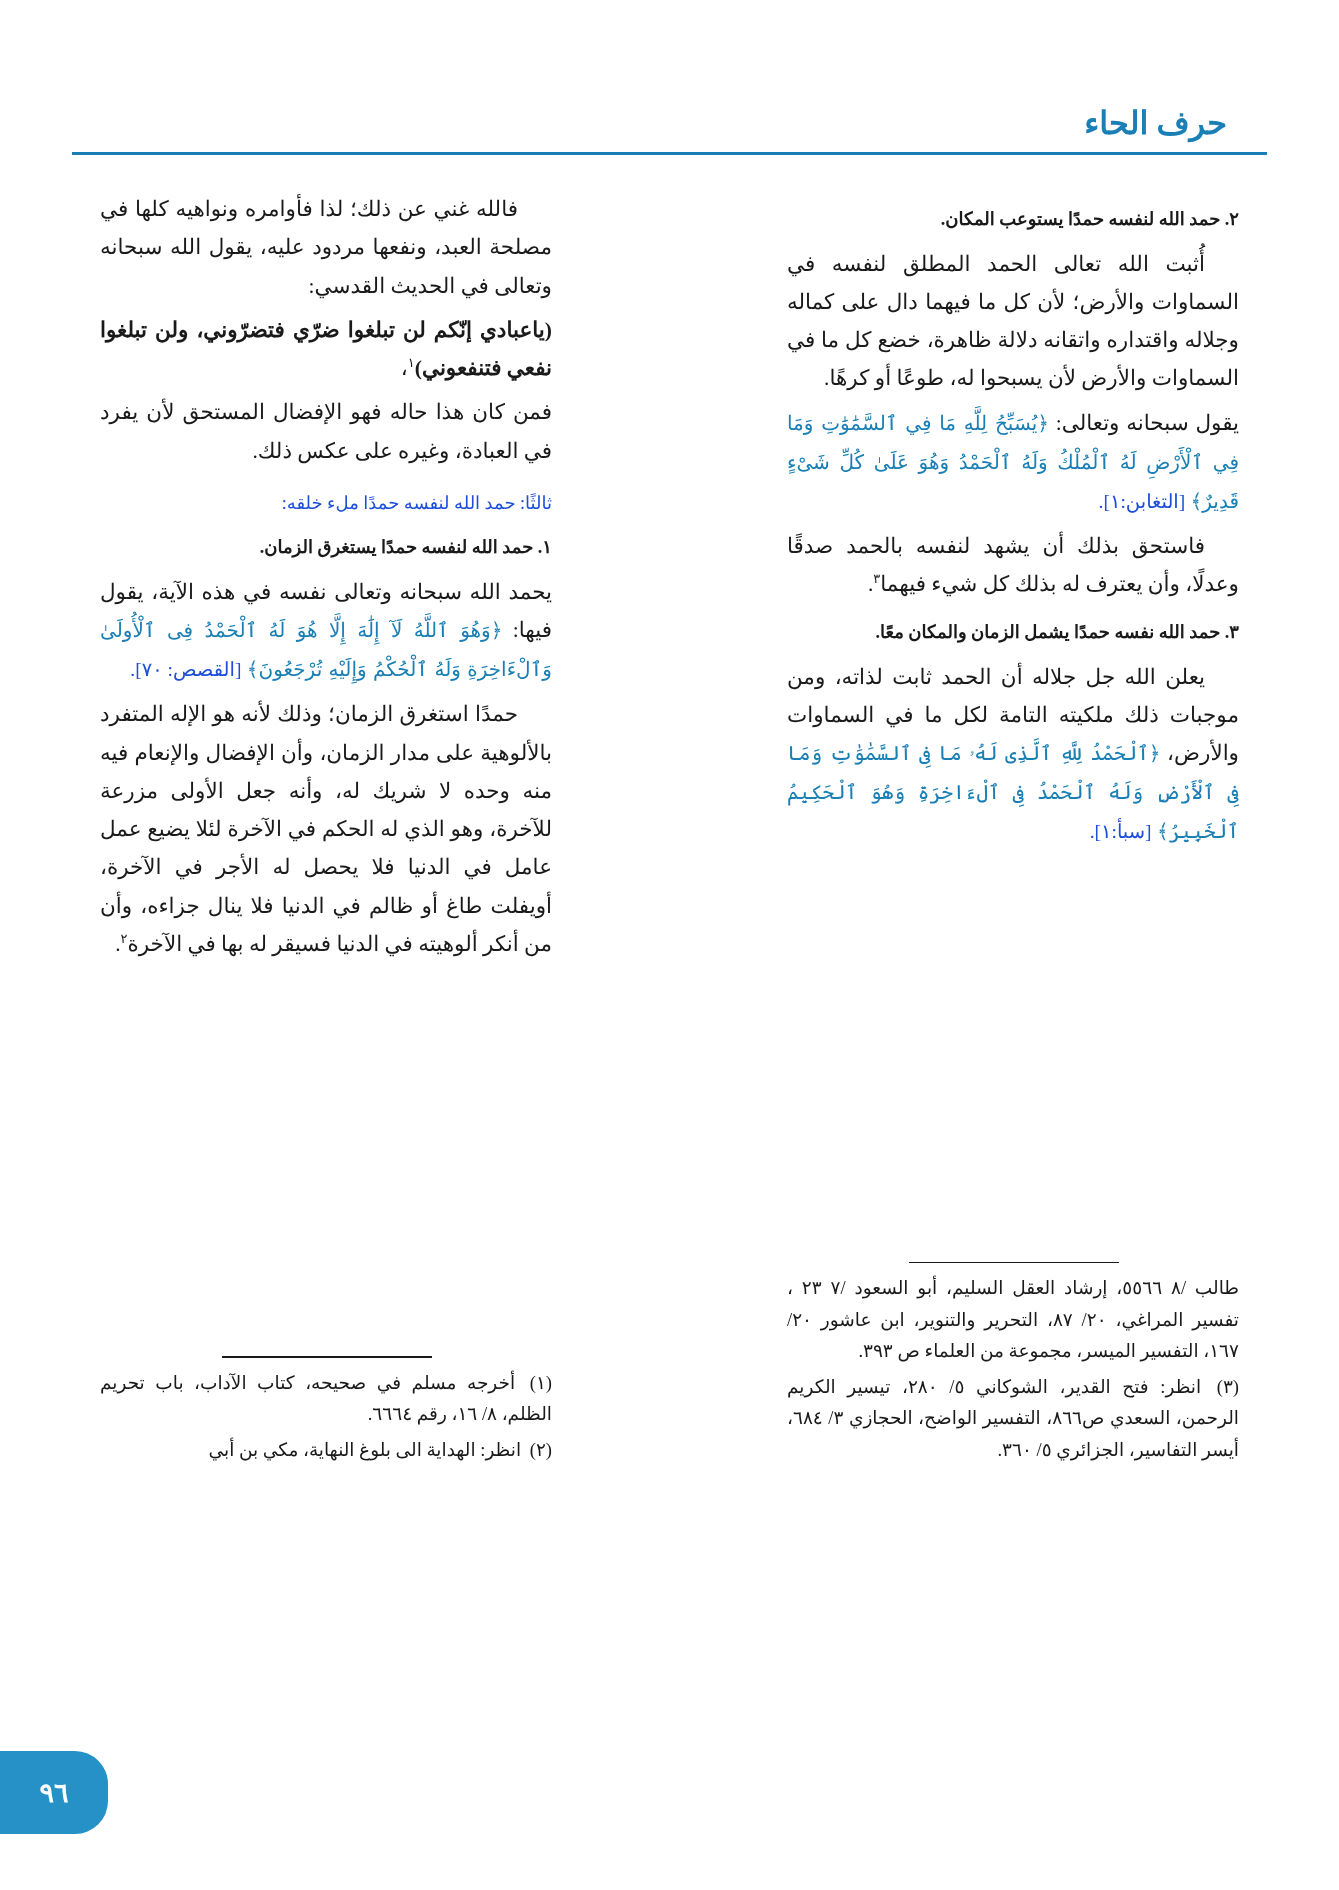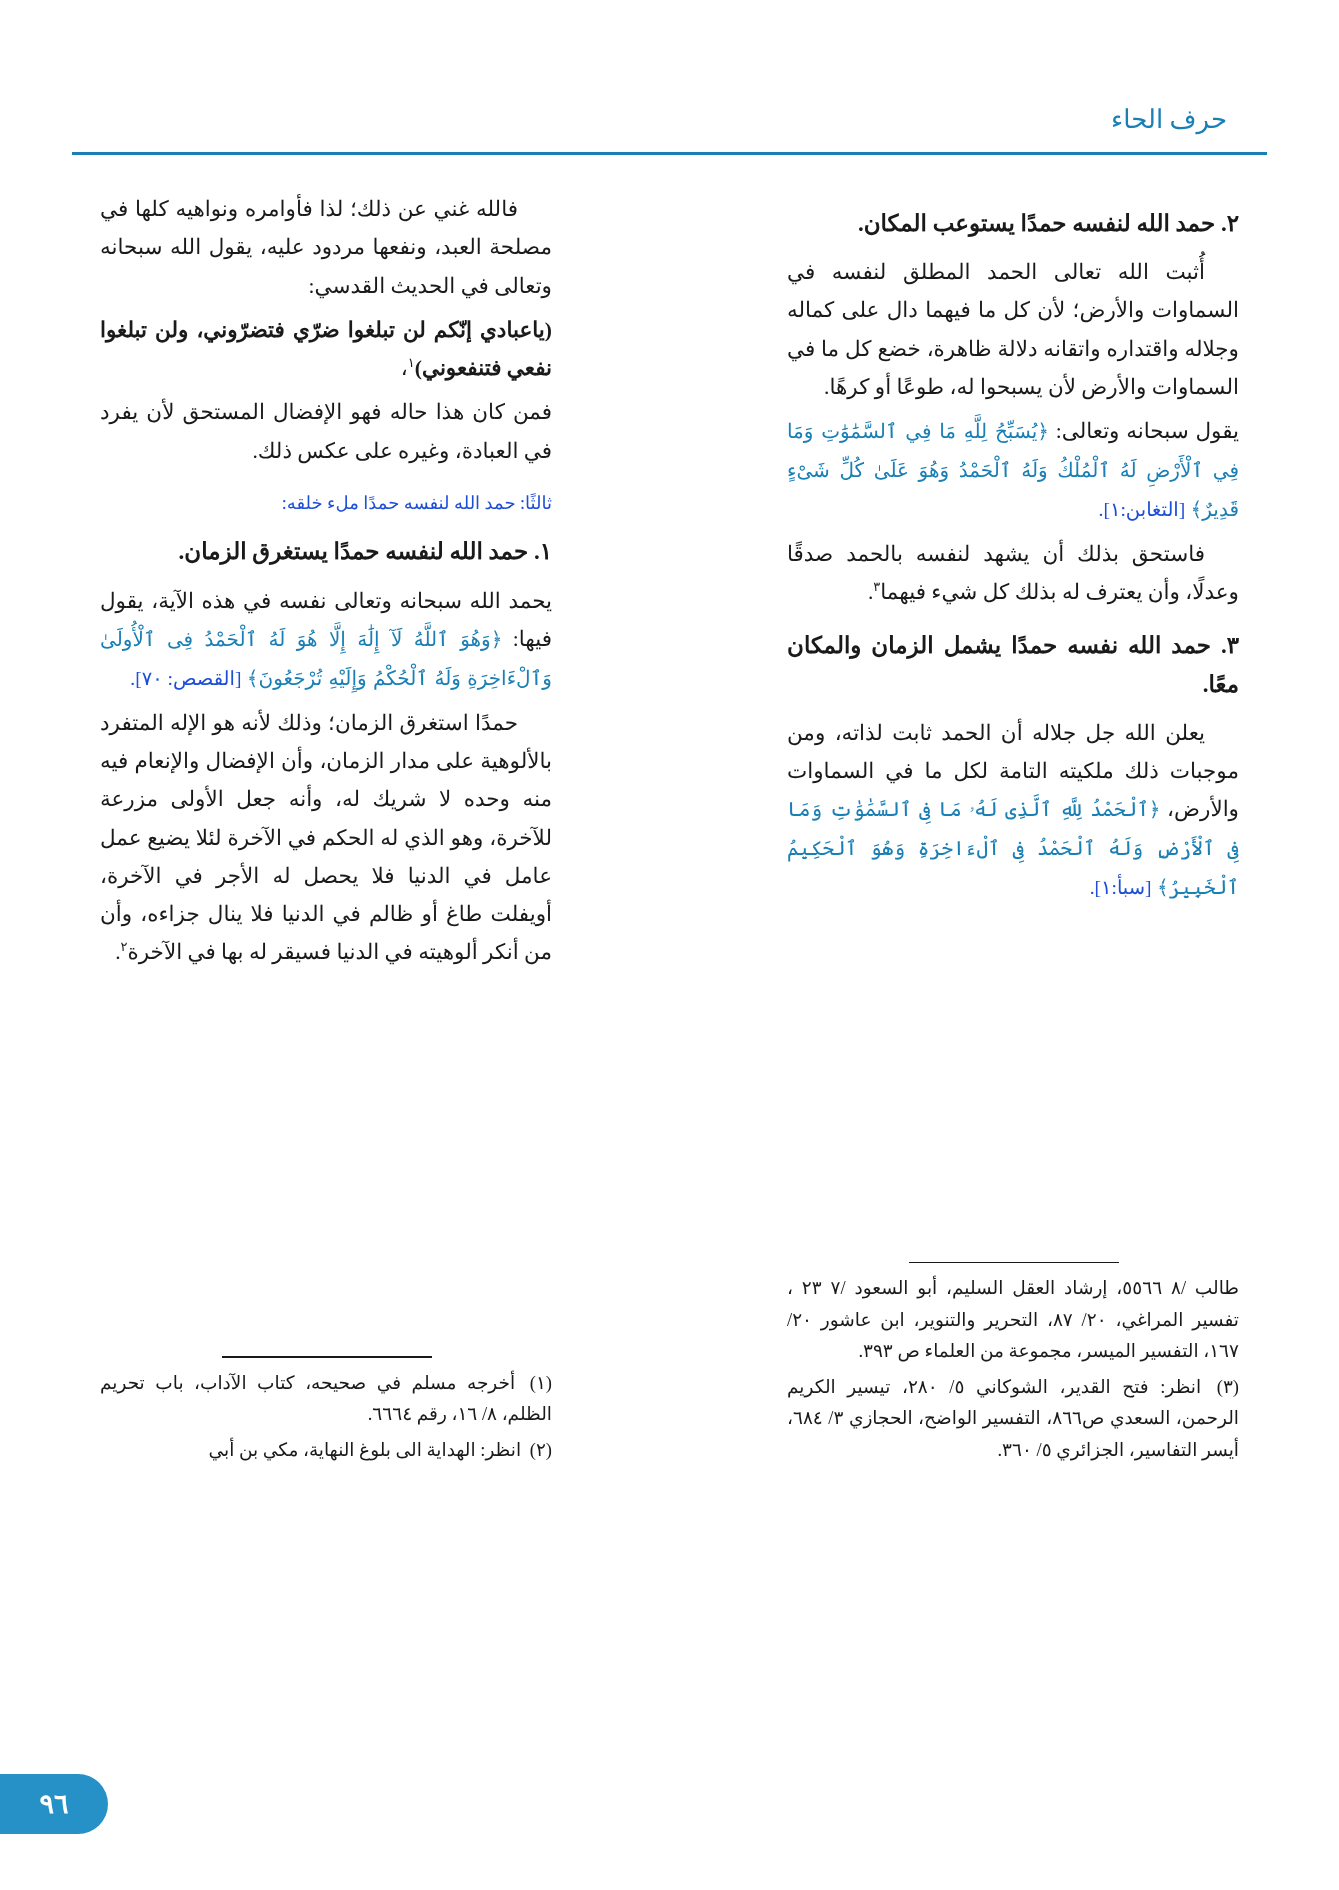--- a/index.html
+++ b/index.html
@@ -26,22 +26,22 @@
     position: absolute;
     top: 104px;
     left: 72px;
     right: 72px;
     height: 60px;
   }
   .header-title {
     position: absolute;
     right: 40px;
     top: 0;
-    font-size: 26px;
-    font-weight: normal;
+    font-size: 32px;
+    font-weight: bold;
     color: #1a7fb5;
     letter-spacing: 0.5px;
   }
   .header-rule {
     position: absolute;
     left: 0;
     right: 0;
     top: 48px;
     height: 2.5px;
     background: #1a7fb5;
@@ -60,21 +60,21 @@
   .col-right { right: 100px; }
   .col-left  { left: 100px; }
 
   p {
     margin: 0 0 6px 0;
   }
   p.indent { text-indent: 34px; }
 
   .h-black {
     font-weight: bold;
-    font-size: 23px;
+    font-size: 18px;
     margin: 14px 0 10px 0;
     line-height: 1.7;
   }
   .h-blue {
     color: #1d4ed8;
     font-size: 18px;
     margin: 18px 0 10px 0;
     line-height: 1.7;
   }
 
@@ -134,21 +134,21 @@
     font-size: 14px;
     margin-top: 2px;
     font-family: "DejaVu Serif", serif;
   }
 
   .page-tab {
     position: absolute;
     bottom: 56px;
     left: 0;
     width: 108px;
-    height: 60px;
+    height: 83px;
     background: #2591c6;
     border-radius: 0 33px 33px 0;
     color: #ffffff;
     font-size: 27px;
     font-weight: bold;
     display: flex;
     align-items: center;
     justify-content: center;
   }
 </style>

